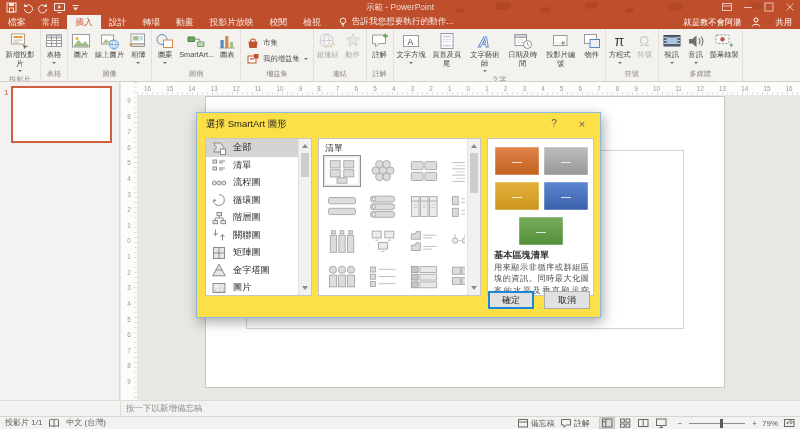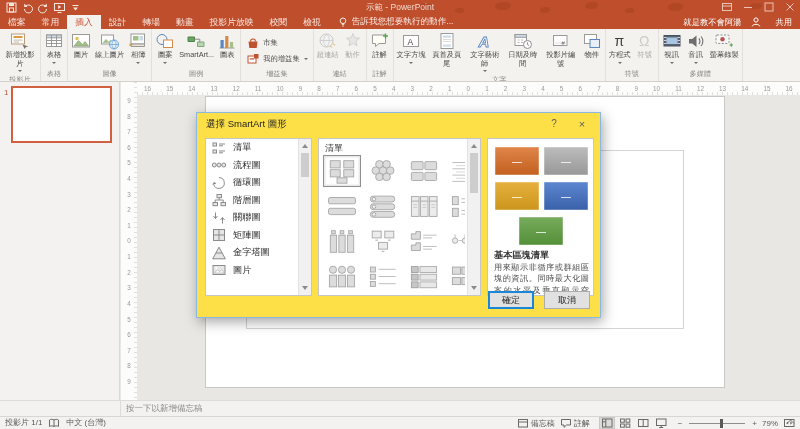--- a/index.html
+++ b/index.html
@@ -643,20 +643,29 @@
   </div>
 </div>
 
 <div class="dialog">
   <div class="dtitle">選擇 SmartArt 圖形</div>
   <div class="dhelp">?</div>
   <div class="dclose">×</div>
 
   <div class="pane pcat">
     <div id="cats">
+        <div class="cat selected">
+          <span>
+            <svg width="16" height="16" viewBox="0 0 16 16">
+              <path d="M2.5 3h7l3.5 4.5L9.5 12h-7l3-4.5z" fill="#e6e6e6" stroke="#8b8b8b"></path>
+              <rect x="9.5" y="9" width="5" height="5.5" fill="#fff" stroke="#8b8b8b"></rect>
+            </svg>
+          </span>
+          <span>全部</span>
+        </div>
         <div class="cat">
           <span>
             <svg width="16" height="16" viewBox="0 0 16 16">
               <g fill="#e6e6e6" stroke="#8b8b8b">
                 <rect x="2" y="3" width="3.5" height="3"></rect>
                 <rect x="2" y="10" width="3.5" height="3"></rect>
               </g>
               <g stroke="#8b8b8b" fill="none">
                 <path d="M8 4h6M8 5.8h4M8 11h6M8 12.8h4"></path>
               </g>

